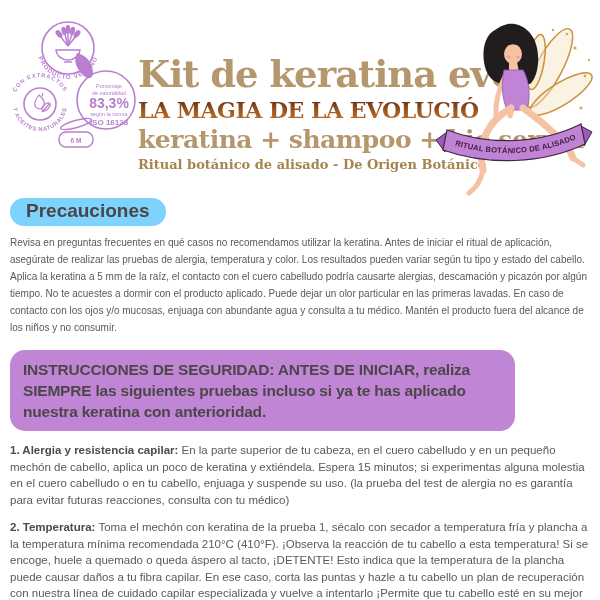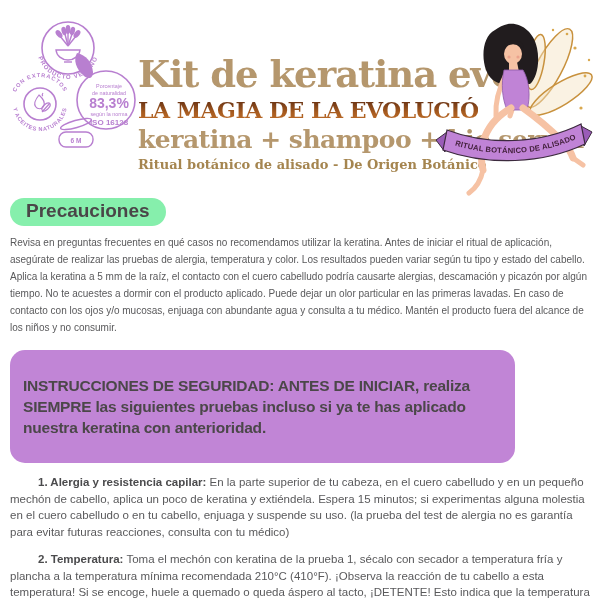--- a/index.html
+++ b/index.html
@@ -12,28 +12,28 @@
                font-family:"DejaVu Serif","Liberation Serif",serif;}
   .title{font-size:37px;font-weight:bold;color:#b5976d;line-height:1;letter-spacing:-1px;white-space:nowrap;}
   .subtitle{font-size:22px;font-weight:bold;margin-top:4px;letter-spacing:-0.5px;white-space:nowrap;
             background:linear-gradient(180deg,#6f3715 20%,#a85c20 60%,#c2702a 100%);
             -webkit-background-clip:text;background-clip:text;color:transparent;}
   .products{font-size:25px;font-weight:bold;color:#b5976d;margin-top:2px;letter-spacing:-0.5px;white-space:nowrap;}
   .tagline{font-size:13px;font-weight:bold;color:#a5854f;margin-top:3px;white-space:nowrap;}
   .fairy{position:absolute;left:433px;top:10px;}
   
   .content{padding:0 10px;color:#59595b;}
-  .pill{display:inline-block;background:#86efac;color:#4a4648;font-weight:bold;font-size:19px;
+  .pill{display:inline-block;background:#7dd3fc;color:#4a4648;font-weight:bold;font-size:19px;
         padding:2px 16px 4px 16px;border-radius:14px;margin-top:2px;}
   .body-text{font-size:10px;line-height:17px;margin:8px 0 0 0;}
   .safety-box{box-sizing:border-box;width:505px;background:#c185d6;color:#4b4749;font-weight:bold;
-              font-size:15.5px;line-height:21px;padding:25px 13px;border-radius:15px;margin-top:14px;
+              font-size:15.5px;line-height:21px;padding:9px 13px;border-radius:15px;margin-top:14px;
               letter-spacing:-0.2px;}
   .step{font-size:11.5px;line-height:16.5px;margin:11px 0 0 0;}
-  .step b{color:#4b4b4d;margin-left:28px;}
+  .step b{color:#4b4b4d;}
   svg text{font-family:"Liberation Sans",sans-serif;}
 </style>
 </head>
 <body>
 
 <div class="page">
 
   <div class="header">
 
     <svg class="badges" width="178" height="152" viewBox="0 0 178 152">

